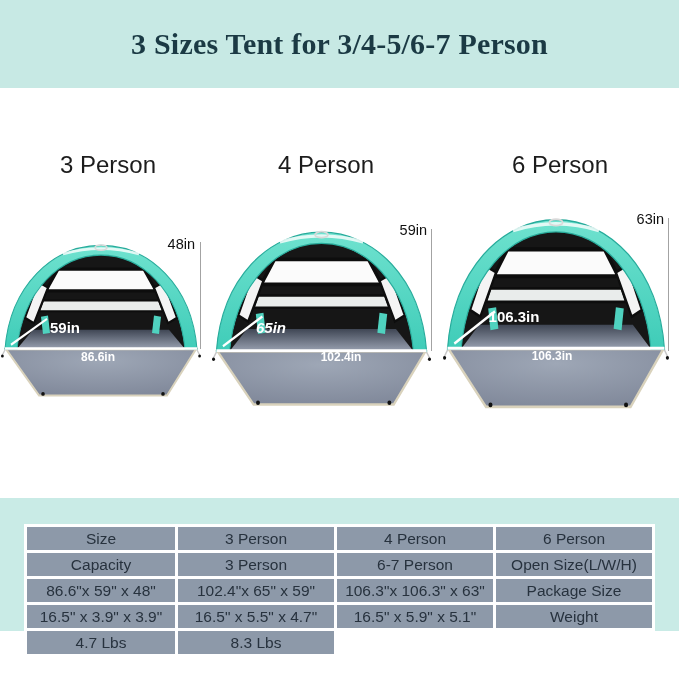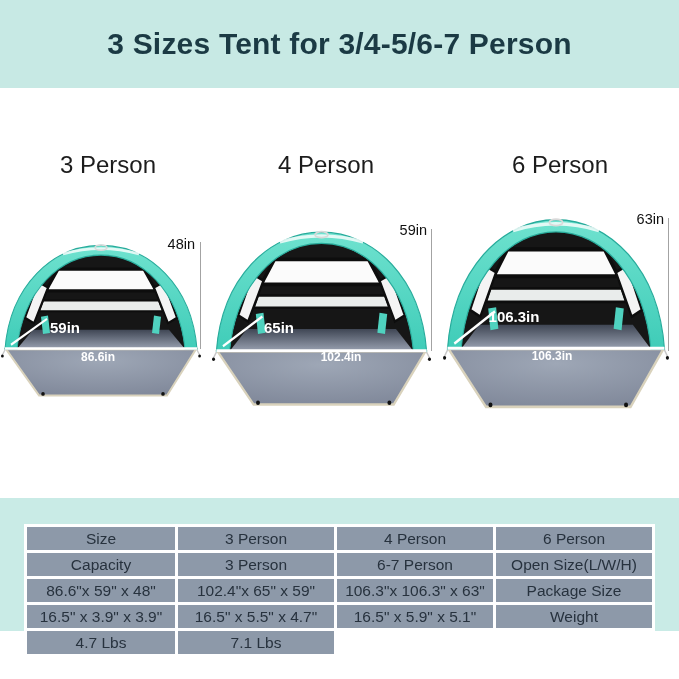--- a/index.html
+++ b/index.html
@@ -7,21 +7,21 @@
     width:679px;height:679px;position:relative;overflow:hidden;
     background:#ffffff;
     font-family:"Liberation Sans", sans-serif;
   }
   
   .banner{
     position:absolute;left:0;top:0;width:679px;height:88px;
     background:#c7e9e4;display:flex;align-items:center;justify-content:center;
   }
   .banner h1{
-    margin:0;font-size:30px;font-weight:bold;color:#1b3a44;letter-spacing:.2px;
+    margin:0;font-size:30px;font-weight:bold;color:#1b3a44;letter-spacing:.2px;font-family:Liberation Serif, serif;
   }
   
   .tent-name{
     position:absolute;width:160px;text-align:center;
     font-size:24px;color:#1c1c1c;font-weight:400;
   }
   #name-1{left:28px;top:151px;}
   #name-2{left:246px;top:151px;}
   #name-3{left:480px;top:151px;}
   
@@ -41,21 +41,21 @@
   #h-1{left:157px;top:236px;}
   #h-2{left:389px;top:222px;}
   #h-3{left:626px;top:211px;}
   .dim-depth,.dim-width{
     position:absolute;width:110px;text-align:center;
     color:#ffffff;font-weight:bold;
   }
   .dim-depth{font-size:15px;}
   .dim-width{font-size:12px;}
   #d-1{left:10px; top:319px;}
-  #d-2{left:224px;top:319px;}
+  #d-2{left:216px;top:319px;font-style:italic;}
   #d-3{left:459px;top:308px;}
   #w-1{left:43px; top:350px;}
   #w-2{left:286px;top:350px;}
   #w-3{left:497px;top:349px;}
   
   .spec-panel{
     position:absolute;left:0;top:498px;width:679px;height:133px;
     background:#c9ebe6;
   }
   .spec-table{
@@ -172,16 +172,16 @@
     <div class="cell">102.4"x 65" x 59"</div>
     <div class="cell">106.3"x 106.3" x 63"</div>
 
     <div class="cell">Package Size</div>
     <div class="cell">16.5" x 3.9" x 3.9"</div>
     <div class="cell">16.5" x 5.5" x 4.7"</div>
     <div class="cell">16.5" x 5.9" x 5.1"</div>
 
     <div class="cell">Weight</div>
     <div class="cell">4.7 Lbs</div>
-    <div class="cell">7.1 Lbs</div>
+    <div class="cell">8.3 Lbs</div>
 
   </div>
 </div>
 
 </body></html>

